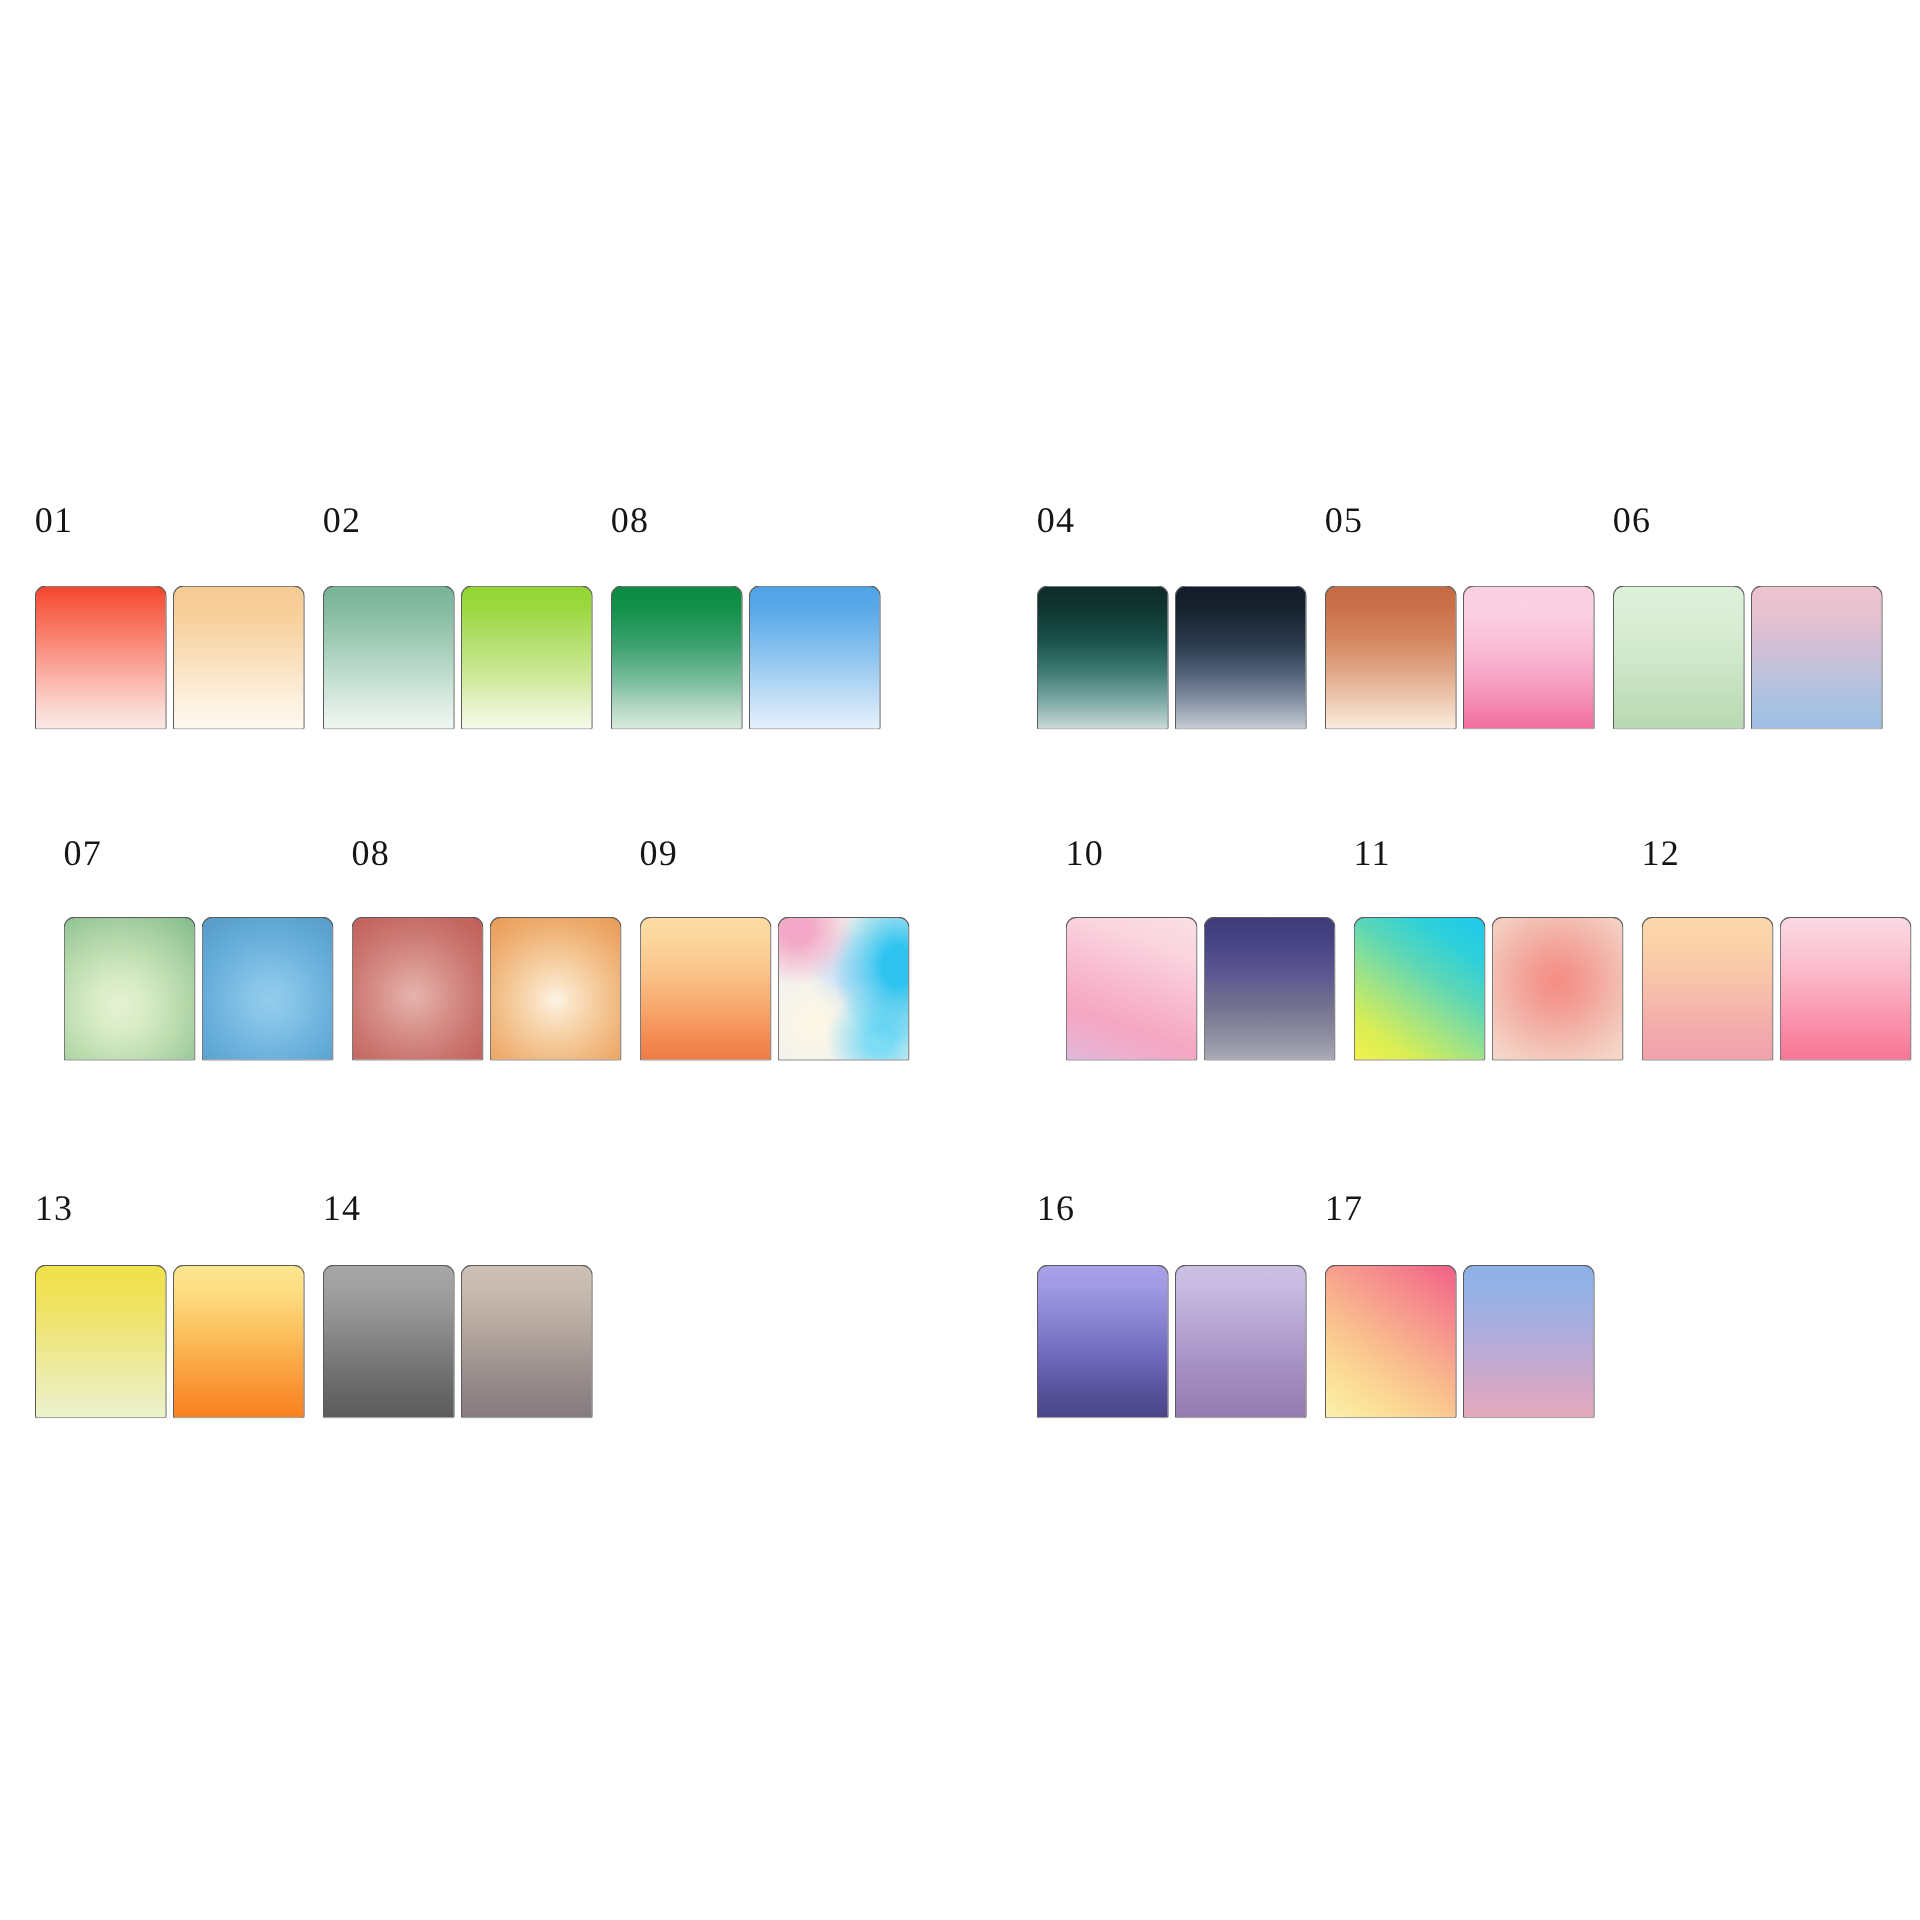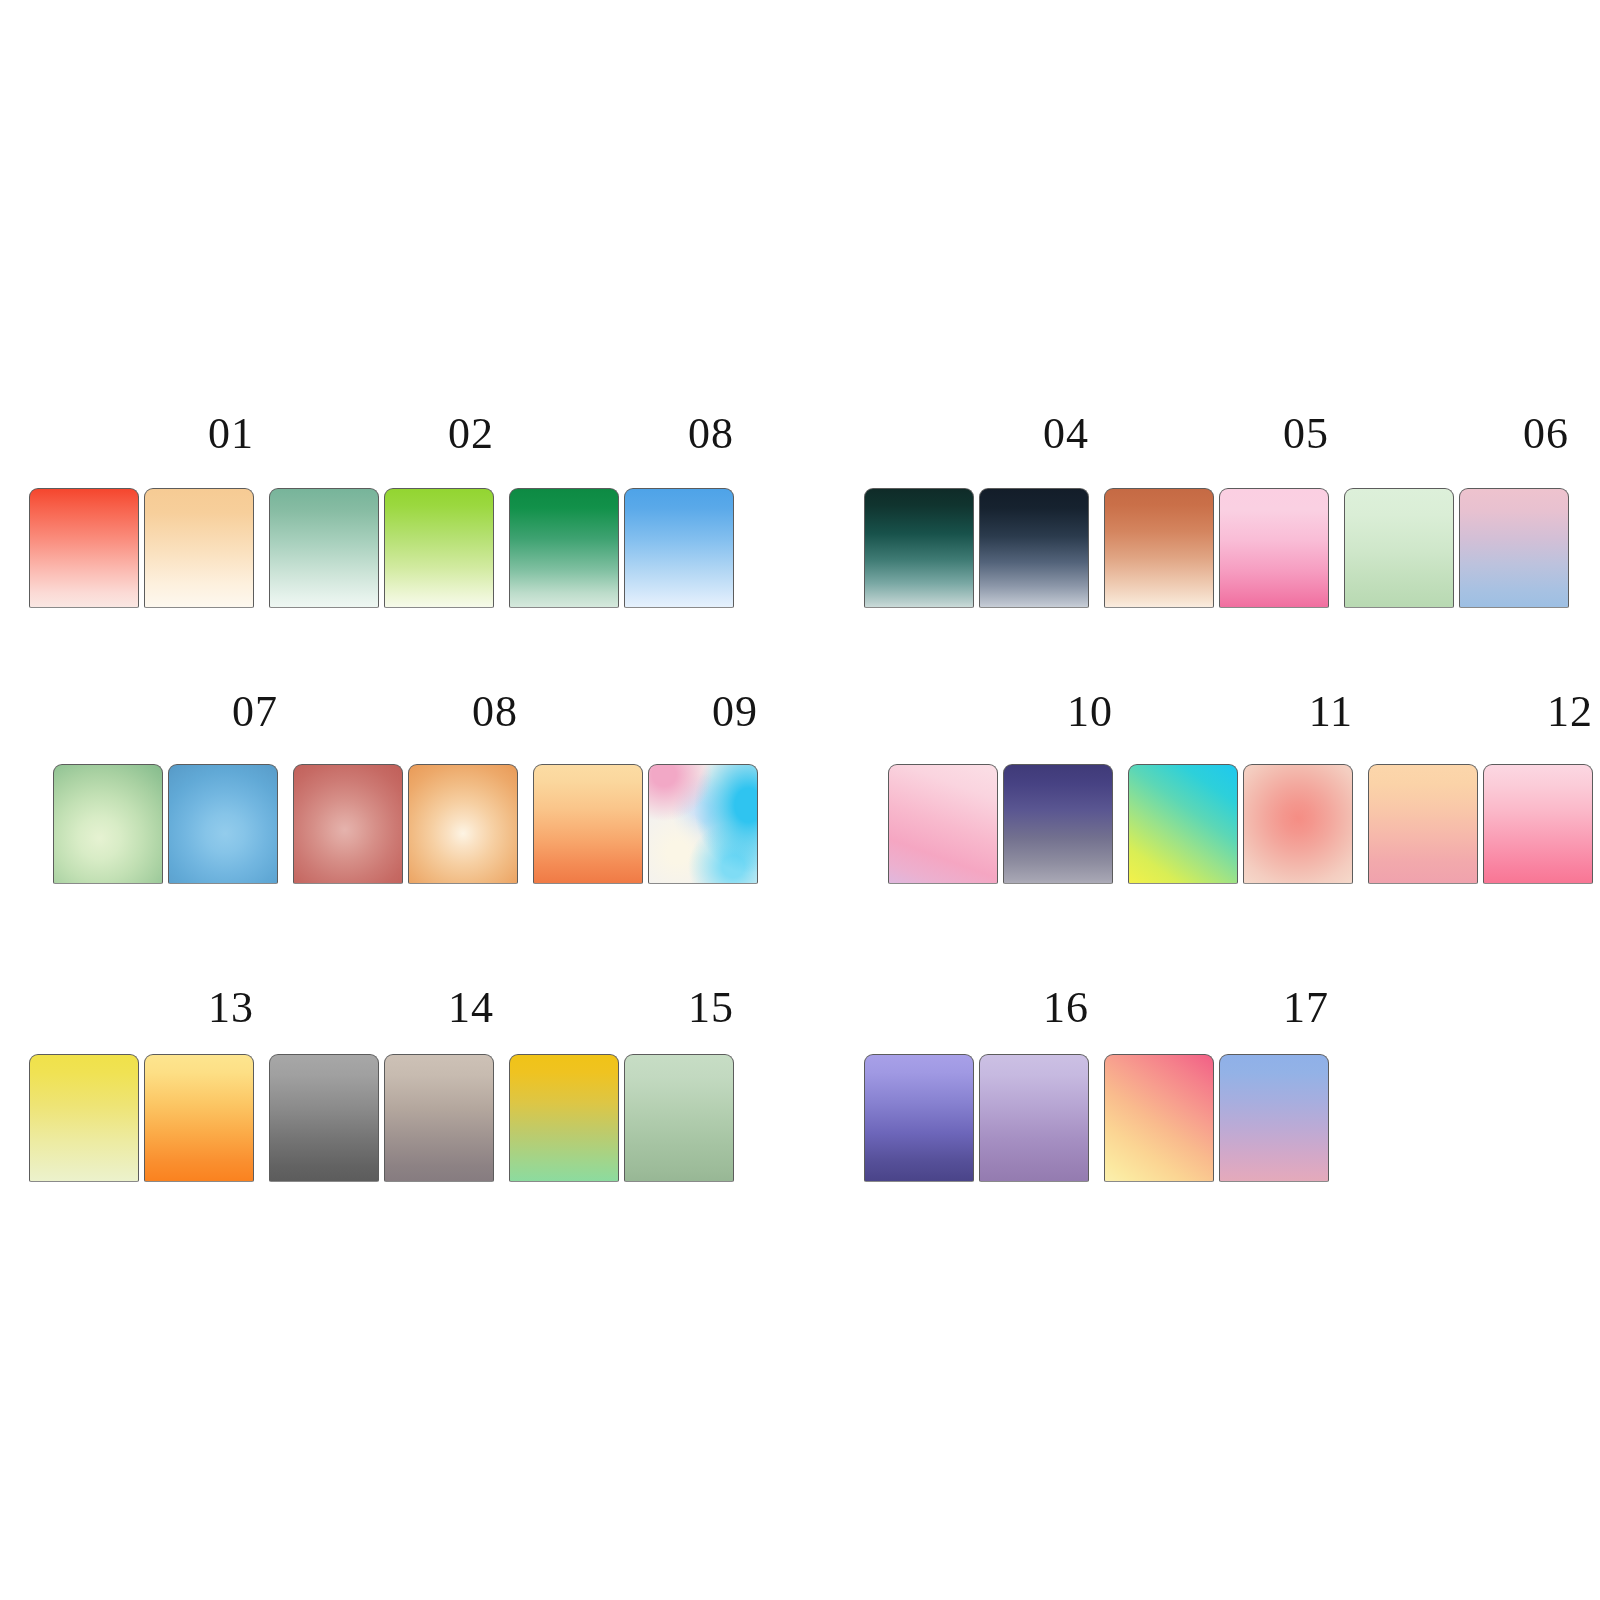--- a/index.html
+++ b/index.html
@@ -49,22 +49,22 @@
     margin-right: 15px;
     height: 200px;
   }
   .swatch-pair:last-child { margin-right: 0; }
 
   .pair-label {
     position: absolute;
     top: 0;
     left: 0;
     width: 225px;
-    text-align: right;
-    font-size: 44px;
+    text-align: left;
+    font-size: 30px;
     line-height: 48px;
     color: #151515;
     letter-spacing: 1px;
     font-family: "Liberation Serif", "DejaVu Serif", serif;
     user-select: none;
   }
 
   .pair-tiles {
     position: absolute;
     top: 78px;
@@ -214,27 +214,20 @@
             <div class="tile" title="tile-13b" style="background: linear-gradient(rgb(253, 229, 143) 0%, rgb(253, 223, 133) 14%, rgb(252, 199, 101) 38%, rgb(251, 171, 72) 62%, rgb(250, 144, 48) 84%, rgb(250, 130, 31) 100%);"></div>
           </div>
         </div>
         <div class="swatch-pair">
           <div class="pair-label">14</div>
           <div class="pair-tiles">
             <div class="tile" title="tile-14a" style="background: linear-gradient(rgb(167, 167, 167) 0%, rgb(160, 160, 160) 16%, rgb(139, 139, 139) 42%, rgb(117, 117, 117) 66%, rgb(99, 99, 99) 88%, rgb(92, 92, 92) 100%);"></div>
             <div class="tile" title="tile-14b" style="background: linear-gradient(rgb(205, 193, 182) 0%, rgb(199, 187, 176) 16%, rgb(180, 167, 158) 42%, rgb(159, 147, 144) 66%, rgb(141, 130, 132) 88%, rgb(134, 124, 128) 100%);"></div>
           </div>
         </div>
-        <div class="swatch-pair">
-          <div class="pair-label">15</div>
-          <div class="pair-tiles">
-            <div class="tile" title="tile-15a" style="background: linear-gradient(rgb(240, 195, 23) 0%, rgb(239, 195, 33) 14%, rgb(221, 198, 69) 38%, rgb(189, 203, 108) 62%, rgb(158, 214, 142) 86%, rgb(140, 219, 159) 100%);"></div>
-            <div class="tile" title="tile-15b" style="background: linear-gradient(rgb(199, 221, 197) 0%, rgb(194, 217, 192) 18%, rgb(180, 207, 177) 44%, rgb(166, 196, 163) 70%, rgb(156, 187, 153) 92%, rgb(151, 183, 149) 100%);"></div>
-          </div>
-        </div>
       </div>
       <div class="swatch-group group-right">
         <div class="swatch-pair">
           <div class="pair-label">16</div>
           <div class="pair-tiles">
             <div class="tile" title="tile-16a" style="background: linear-gradient(rgb(168, 160, 232) 0%, rgb(160, 153, 227) 14%, rgb(135, 129, 208) 38%, rgb(109, 102, 186) 62%, rgb(86, 80, 153) 84%, rgb(74, 68, 137) 100%);"></div>
             <div class="tile" title="tile-16b" style="background: linear-gradient(rgb(204, 192, 228) 0%, rgb(198, 185, 224) 16%, rgb(182, 164, 210) 42%, rgb(166, 144, 195) 66%, rgb(154, 130, 182) 88%, rgb(148, 123, 176) 100%);"></div>
           </div>
         </div>
         <div class="swatch-pair">

